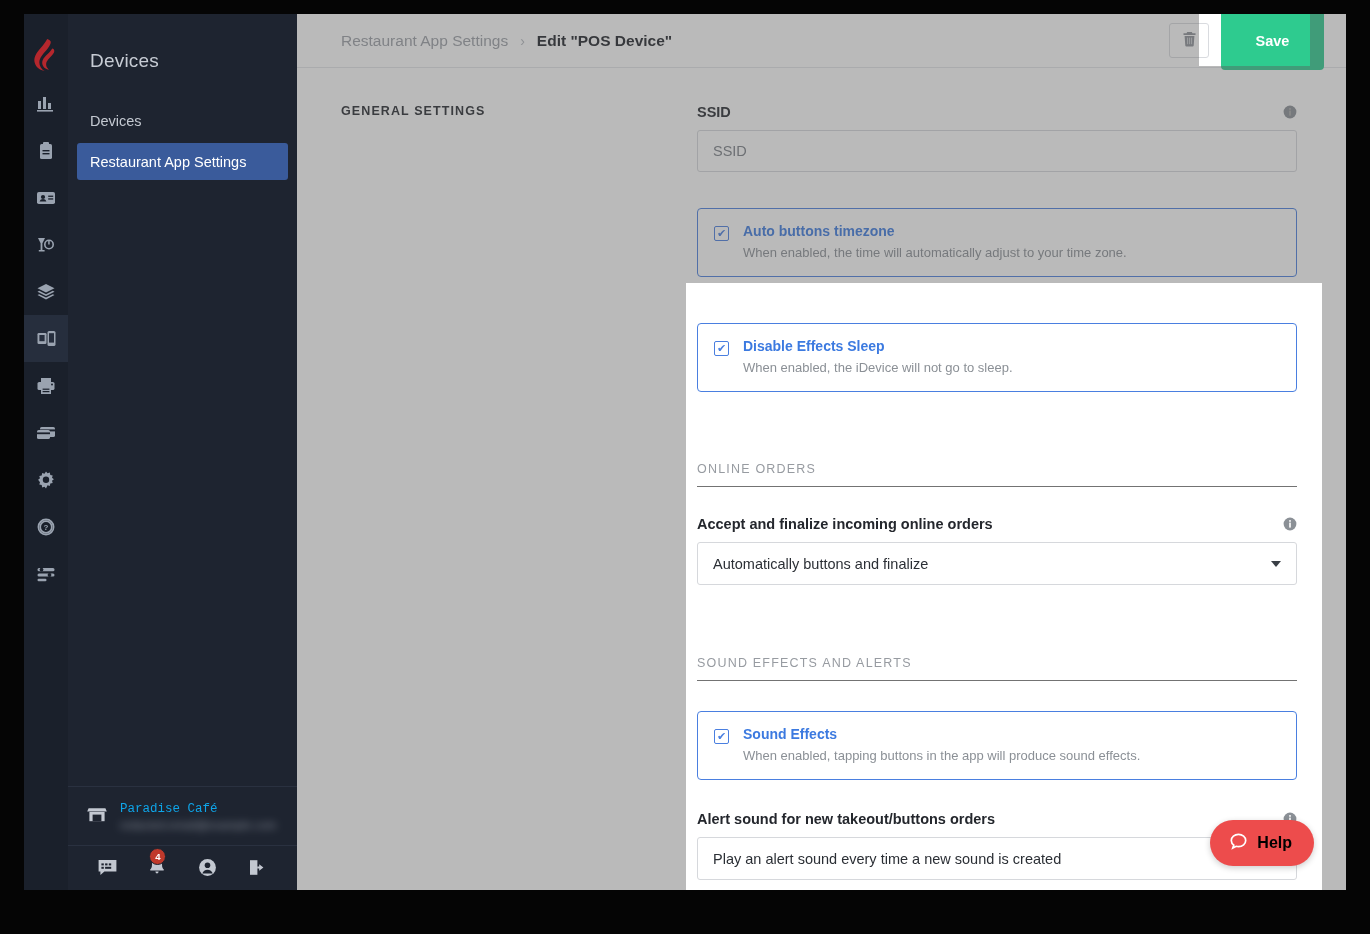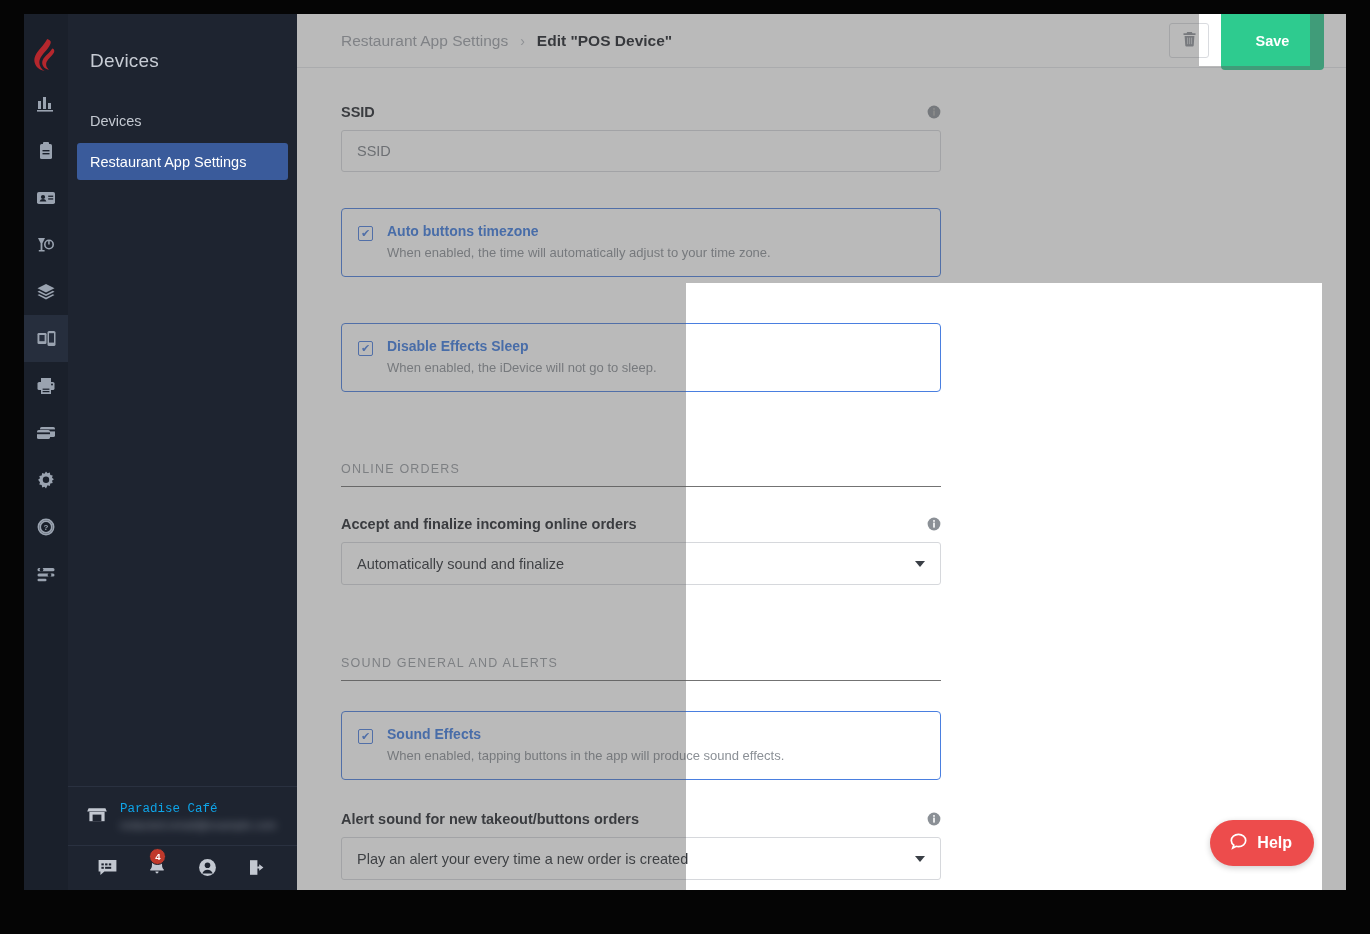--- a/index.html
+++ b/index.html
@@ -263,21 +263,21 @@
   
   #help-widget {
     position: absolute;
     right: 32px; bottom: 24px;
     height: 46px;
     background: #ed4c4c;
     border-radius: 23px;
     display: flex; align-items: center;
     gap: 9px;
     padding: 0 22px 0 19px;
-    color: #ffffff;
+    color: #000000;
     font-size: 16px;
     font-weight: bold;
     box-shadow: 0 2px 6px rgba(0,0,0,.2);
   }
   .spacer-36 { height: 36px; }
   .spacer-46 { height: 46px; }
 </style>
 </head>
 <body>
 
@@ -463,20 +463,23 @@
             </span>
           </div>
           <div id="save-button">
             <span>Save</span>
           </div>
         </div>
       </div>
 
       <div id="content">
 
+        <div id="content-left">
+          <div class="section-title-left">GENERAL SETTINGS</div>
+        </div>
 
         <div id="content-right">
 
           <div class="field-label-row">
             <span class="field-label">SSID</span>
             <span class="info-icon">
               <svg width="14" height="14" viewBox="0 0 14 14" fill="currentColor">
                   <circle cx="7" cy="7" r="6.4"></circle>
                   <rect x="6.2" y="5.6" width="1.6" height="5" fill="#b0b0b0"></rect>
                   <rect x="6.2" y="3.1" width="1.6" height="1.7" fill="#b0b0b0"></rect>
@@ -521,27 +524,27 @@
             <span class="field-label">Accept and finalize incoming online orders</span>
             <span class="info-icon">
               <svg width="14" height="14" viewBox="0 0 14 14" fill="currentColor">
                   <circle cx="7" cy="7" r="6.4"></circle>
                   <rect x="6.2" y="5.6" width="1.6" height="5" fill="#fff"></rect>
                   <rect x="6.2" y="3.1" width="1.6" height="1.7" fill="#fff"></rect>
                 </svg>
             </span>
           </div>
           <div class="select-box">
-            <span>Automatically sound and finalize</span>
+            <span>Automatically buttons and finalize</span>
             <span class="caret"></span>
           </div>
 
           <div style="height:71px"></div>
 
-          <div class="group-header">SOUND GENERAL AND ALERTS</div>
+          <div class="group-header">SOUND EFFECTS AND ALERTS</div>
 
           <div style="height:30px"></div>
 
           <div class="check-card">
             <span class="checkbox">
               <span>✔</span>
             </span>
             <span>
               <span class="check-title" style="display:block">Sound Effects</span>
               <span class="check-desc" style="display:block">When enabled, tapping buttons in the app will produce sound effects.</span>
@@ -554,21 +557,21 @@
             <span class="field-label">Alert sound for new takeout/buttons orders</span>
             <span class="info-icon">
               <svg width="14" height="14" viewBox="0 0 14 14" fill="currentColor">
                   <circle cx="7" cy="7" r="6.4"></circle>
                   <rect x="6.2" y="5.6" width="1.6" height="5" fill="#fff"></rect>
                   <rect x="6.2" y="3.1" width="1.6" height="1.7" fill="#fff"></rect>
                 </svg>
             </span>
           </div>
           <div class="select-box">
-            <span>Play an alert your every time a new order is created</span>
+            <span>Play an alert sound every time a new sound is created</span>
             <span class="caret"></span>
           </div>
 
         </div>
       </div>
 
       <div id="help-widget">
         <span>
           <svg width="19" height="19" viewBox="0 0 19 19" fill="none" stroke="#fff" stroke-width="1.7">
               <path d="M9.5 2.4c4 0 7.2 2.7 7.2 6.1s-3.2 6.1-7.2 6.1c-.8 0-1.6-.1-2.3-.3l-3.4 1.8 1-3A5.7 5.7 0 0 1 2.3 8.5c0-3.4 3.2-6.1 7.2-6.1z"></path>

